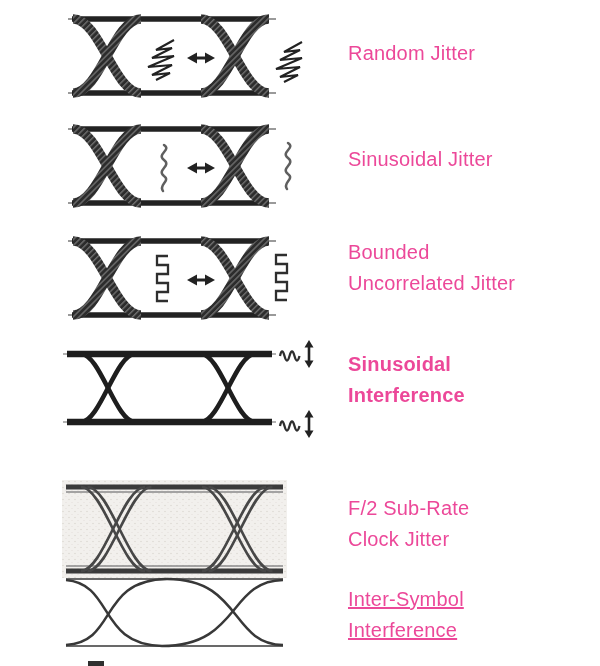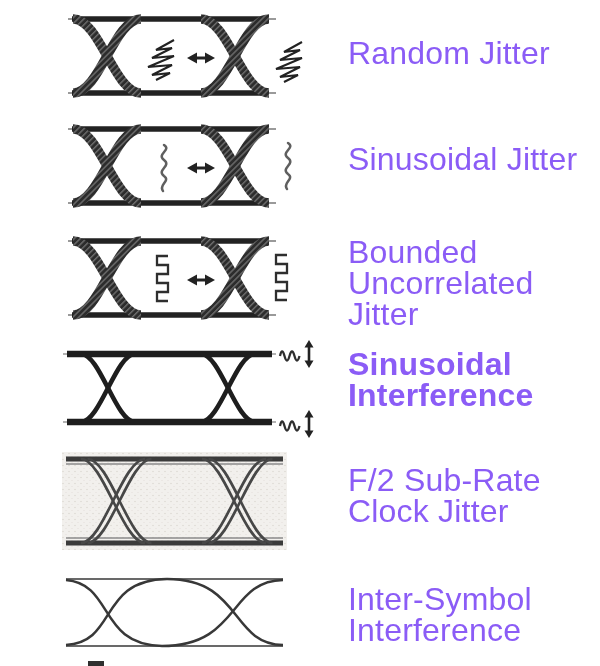--- a/index.html
+++ b/index.html
@@ -5,31 +5,31 @@
   html,body { margin:0; padding:0; background:#ffffff; }
   #canvas {
     position:relative; width:600px; height:666px; background:#ffffff;
     font-family:"Liberation Sans", "DejaVu Sans", sans-serif; overflow:hidden;
   }
   .row { position:absolute; left:0; width:600px; }
   .r1 { top:10px;  height:96px; }
   .r2 { top:120px; height:96px; }
   .r3 { top:232px; height:96px; }
   .r4 { top:338px; height:102px; }
-  .r5 { top:452px; height:100px; }
+  .r5 { top:480px; height:100px; }
   .r6 { top:572px; height:86px; }
   .eye { position:absolute; left:62px; top:0; display:block; }
   .r4 .eye { left:58px; }
   .label {
     position:absolute; left:348px; width:240px;
-    font-size:32px; line-height:31px; color:#8b5cf6;
+    font-size:20px; line-height:31px; color:#ec4899;
     letter-spacing:0.2px; white-space:pre-line;
   }
   .l1 { top:28px; } .l2 { top:24px; } .l3 { top:5px; }
-  .l4 { top:11px;font-weight:bold; } .l5 { top:13px; } .l6 { top:12px; }
+  .l4 { top:11px;font-weight:bold; } .l5 { top:13px; } .l6 { top:12px;text-decoration:underline; }
   .artifact { position:absolute; left:88px; top:661px; width:16px; height:5px; background:#2f2f2f; }
 </style>
 </head>
 <body>
 
 <div id="canvas">
 
   <div class="row r1">
     <svg class="eye" width="252" height="92" viewBox="0 0 252 92">
       <defs>

